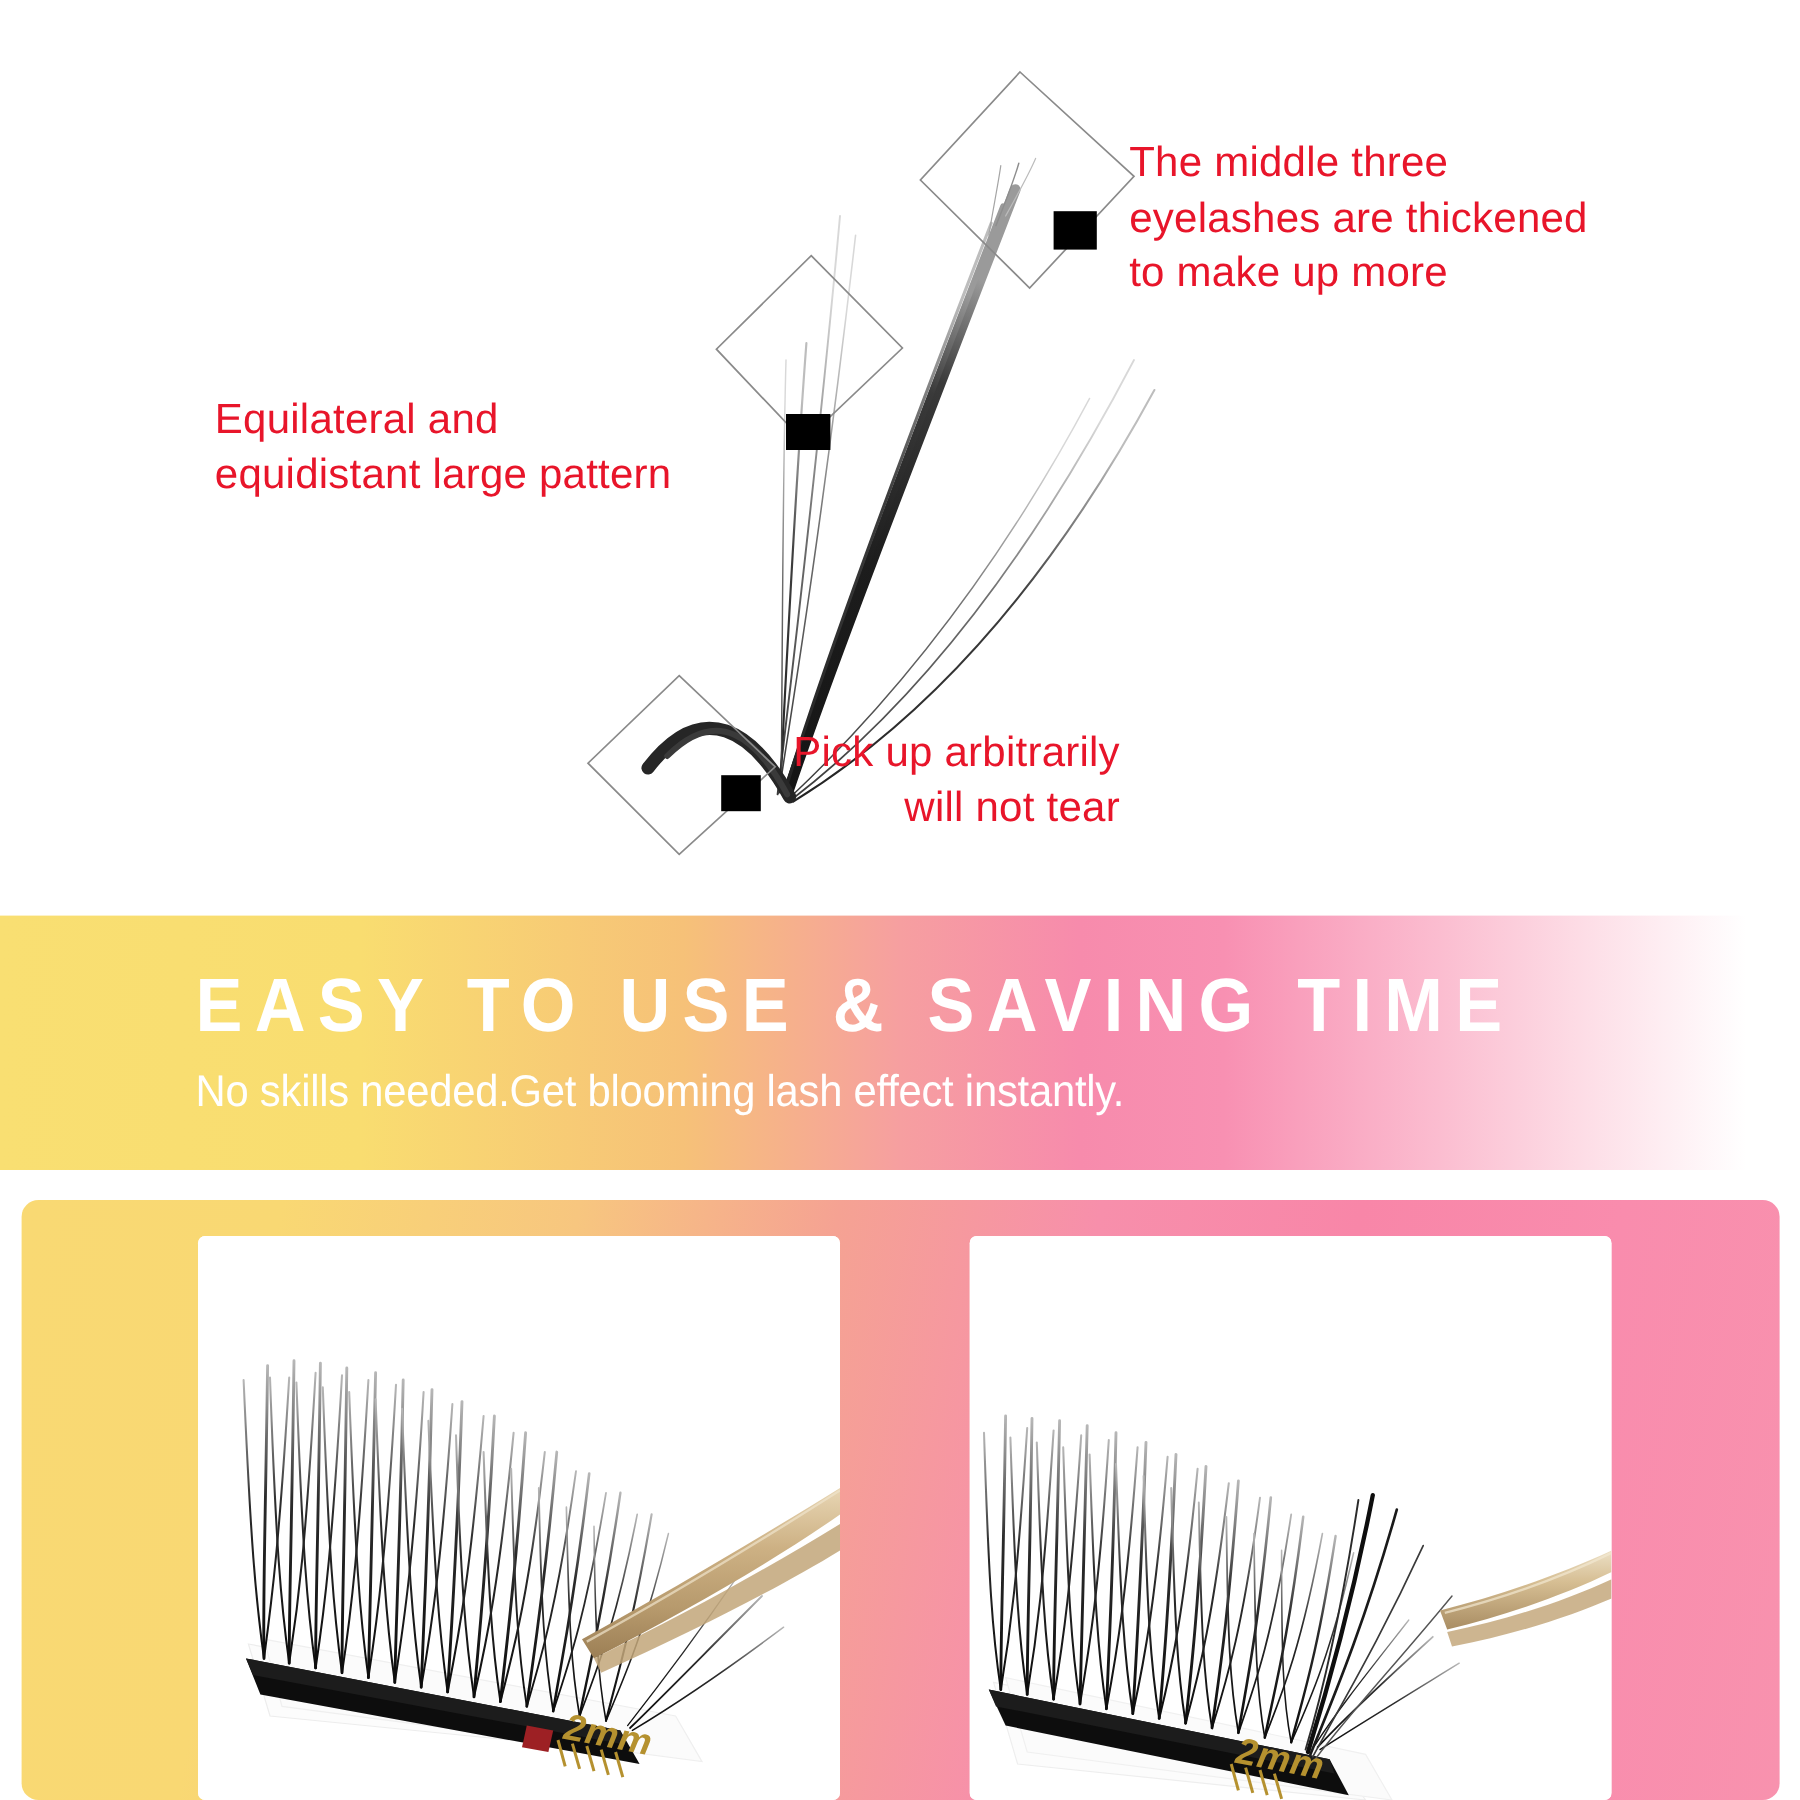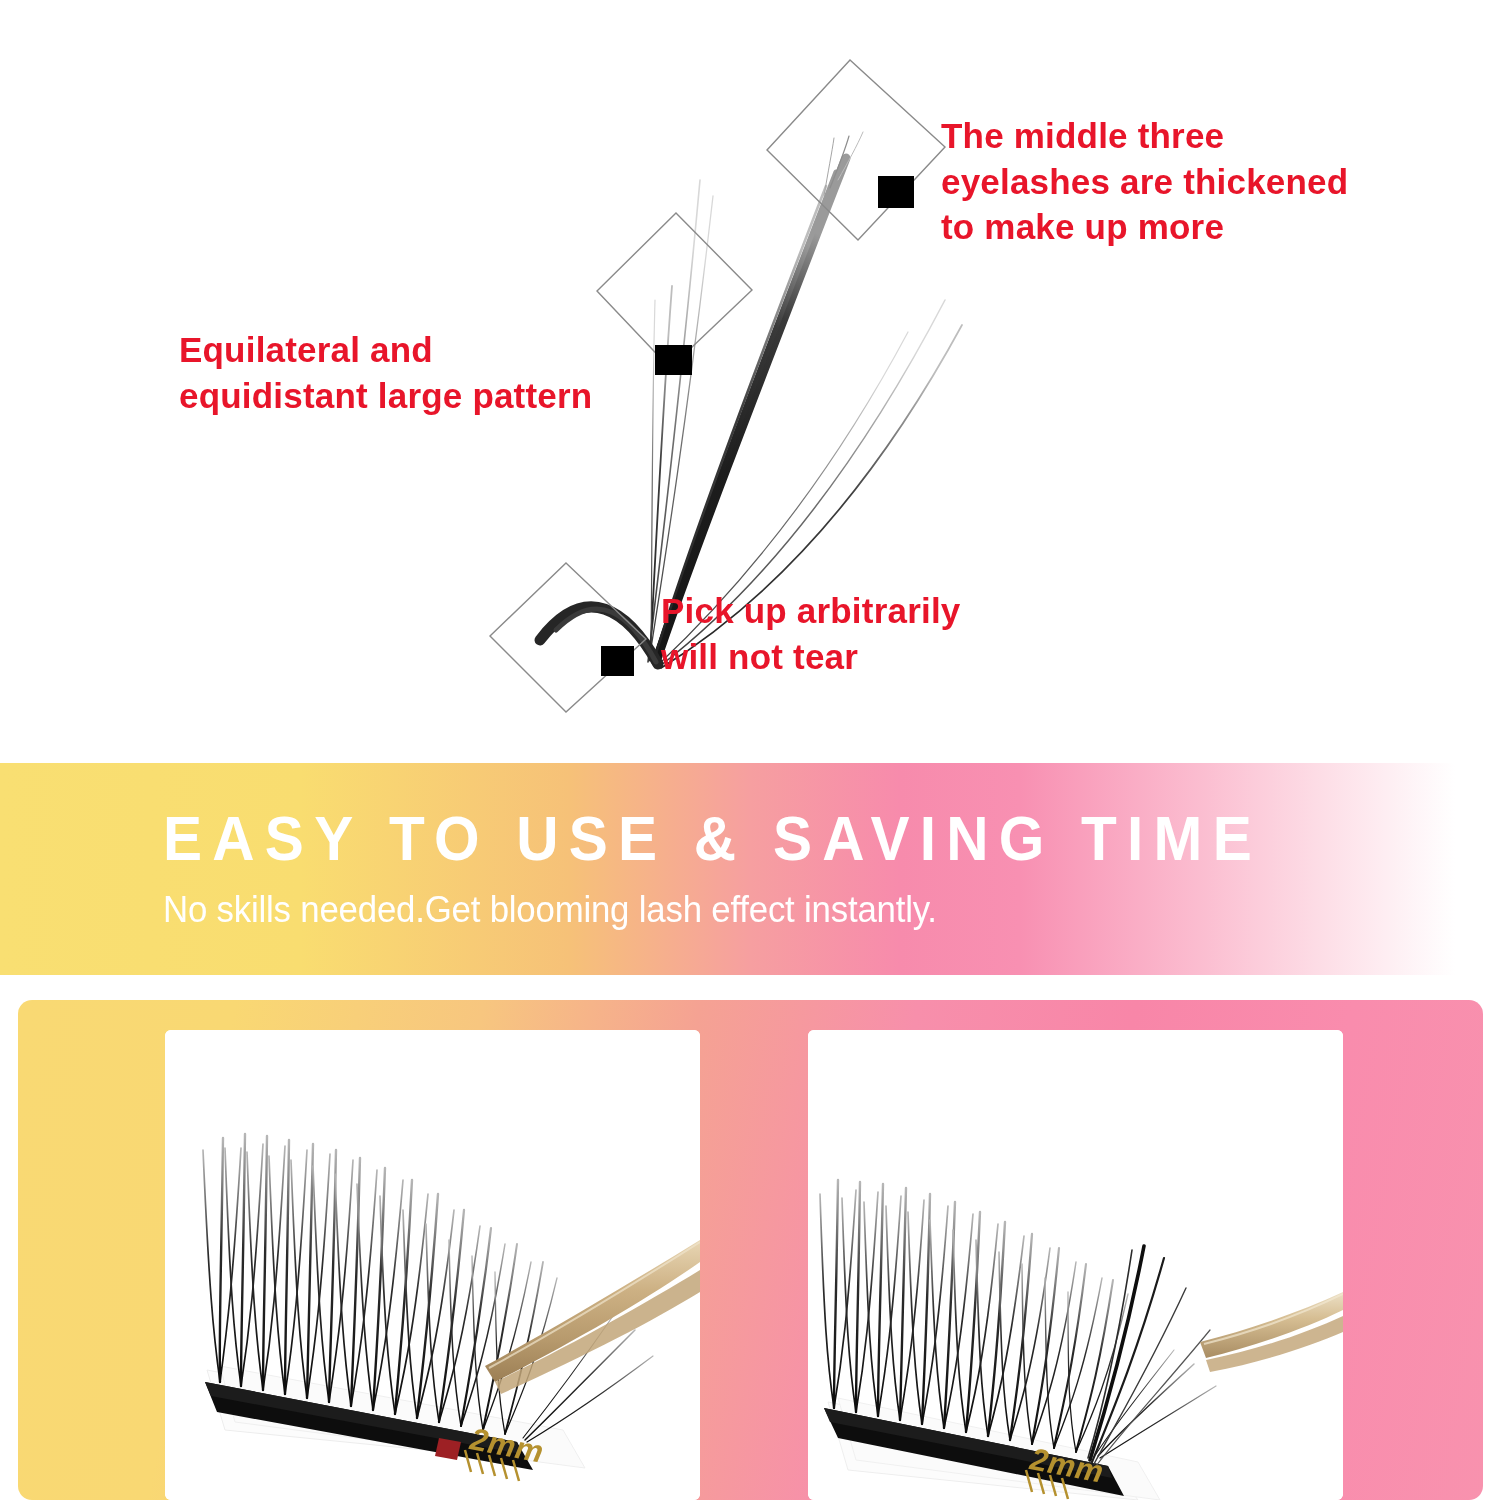--- a/index.html
+++ b/index.html
@@ -16,27 +16,27 @@
     position:absolute; left:0; top:0; width:1500px; height:763px;
     background:#ffffff;
   }
   #lash-illustration{ position:absolute; left:0; top:0; width:1500px; height:763px; }
 
   .callout-text{
     position:absolute;
     color:#e8152a;
     font-size:35px;
     line-height:1.30;
-    font-weight:700;
+    font-weight:400;
     letter-spacing:.2px;
     white-space:pre-line;
   }
   #callout-top-right{ left:941px; top:113px; }
   #callout-left{ left:163px; top:327px;margin-left:16px; }
-  #callout-bottom{ left:661px; top:588px; }
+  #callout-bottom{ left:661px; top:604px;text-align:right; }
 
   
   #banner{
     position:absolute; left:0; top:763px; width:1500px; height:212px;
     background:linear-gradient(90deg,
         #f9df72 0%,
         #f9dd70 20%,
         #f6c178 38%,
         #f69fa0 50%,
         #f78bac 60%,

